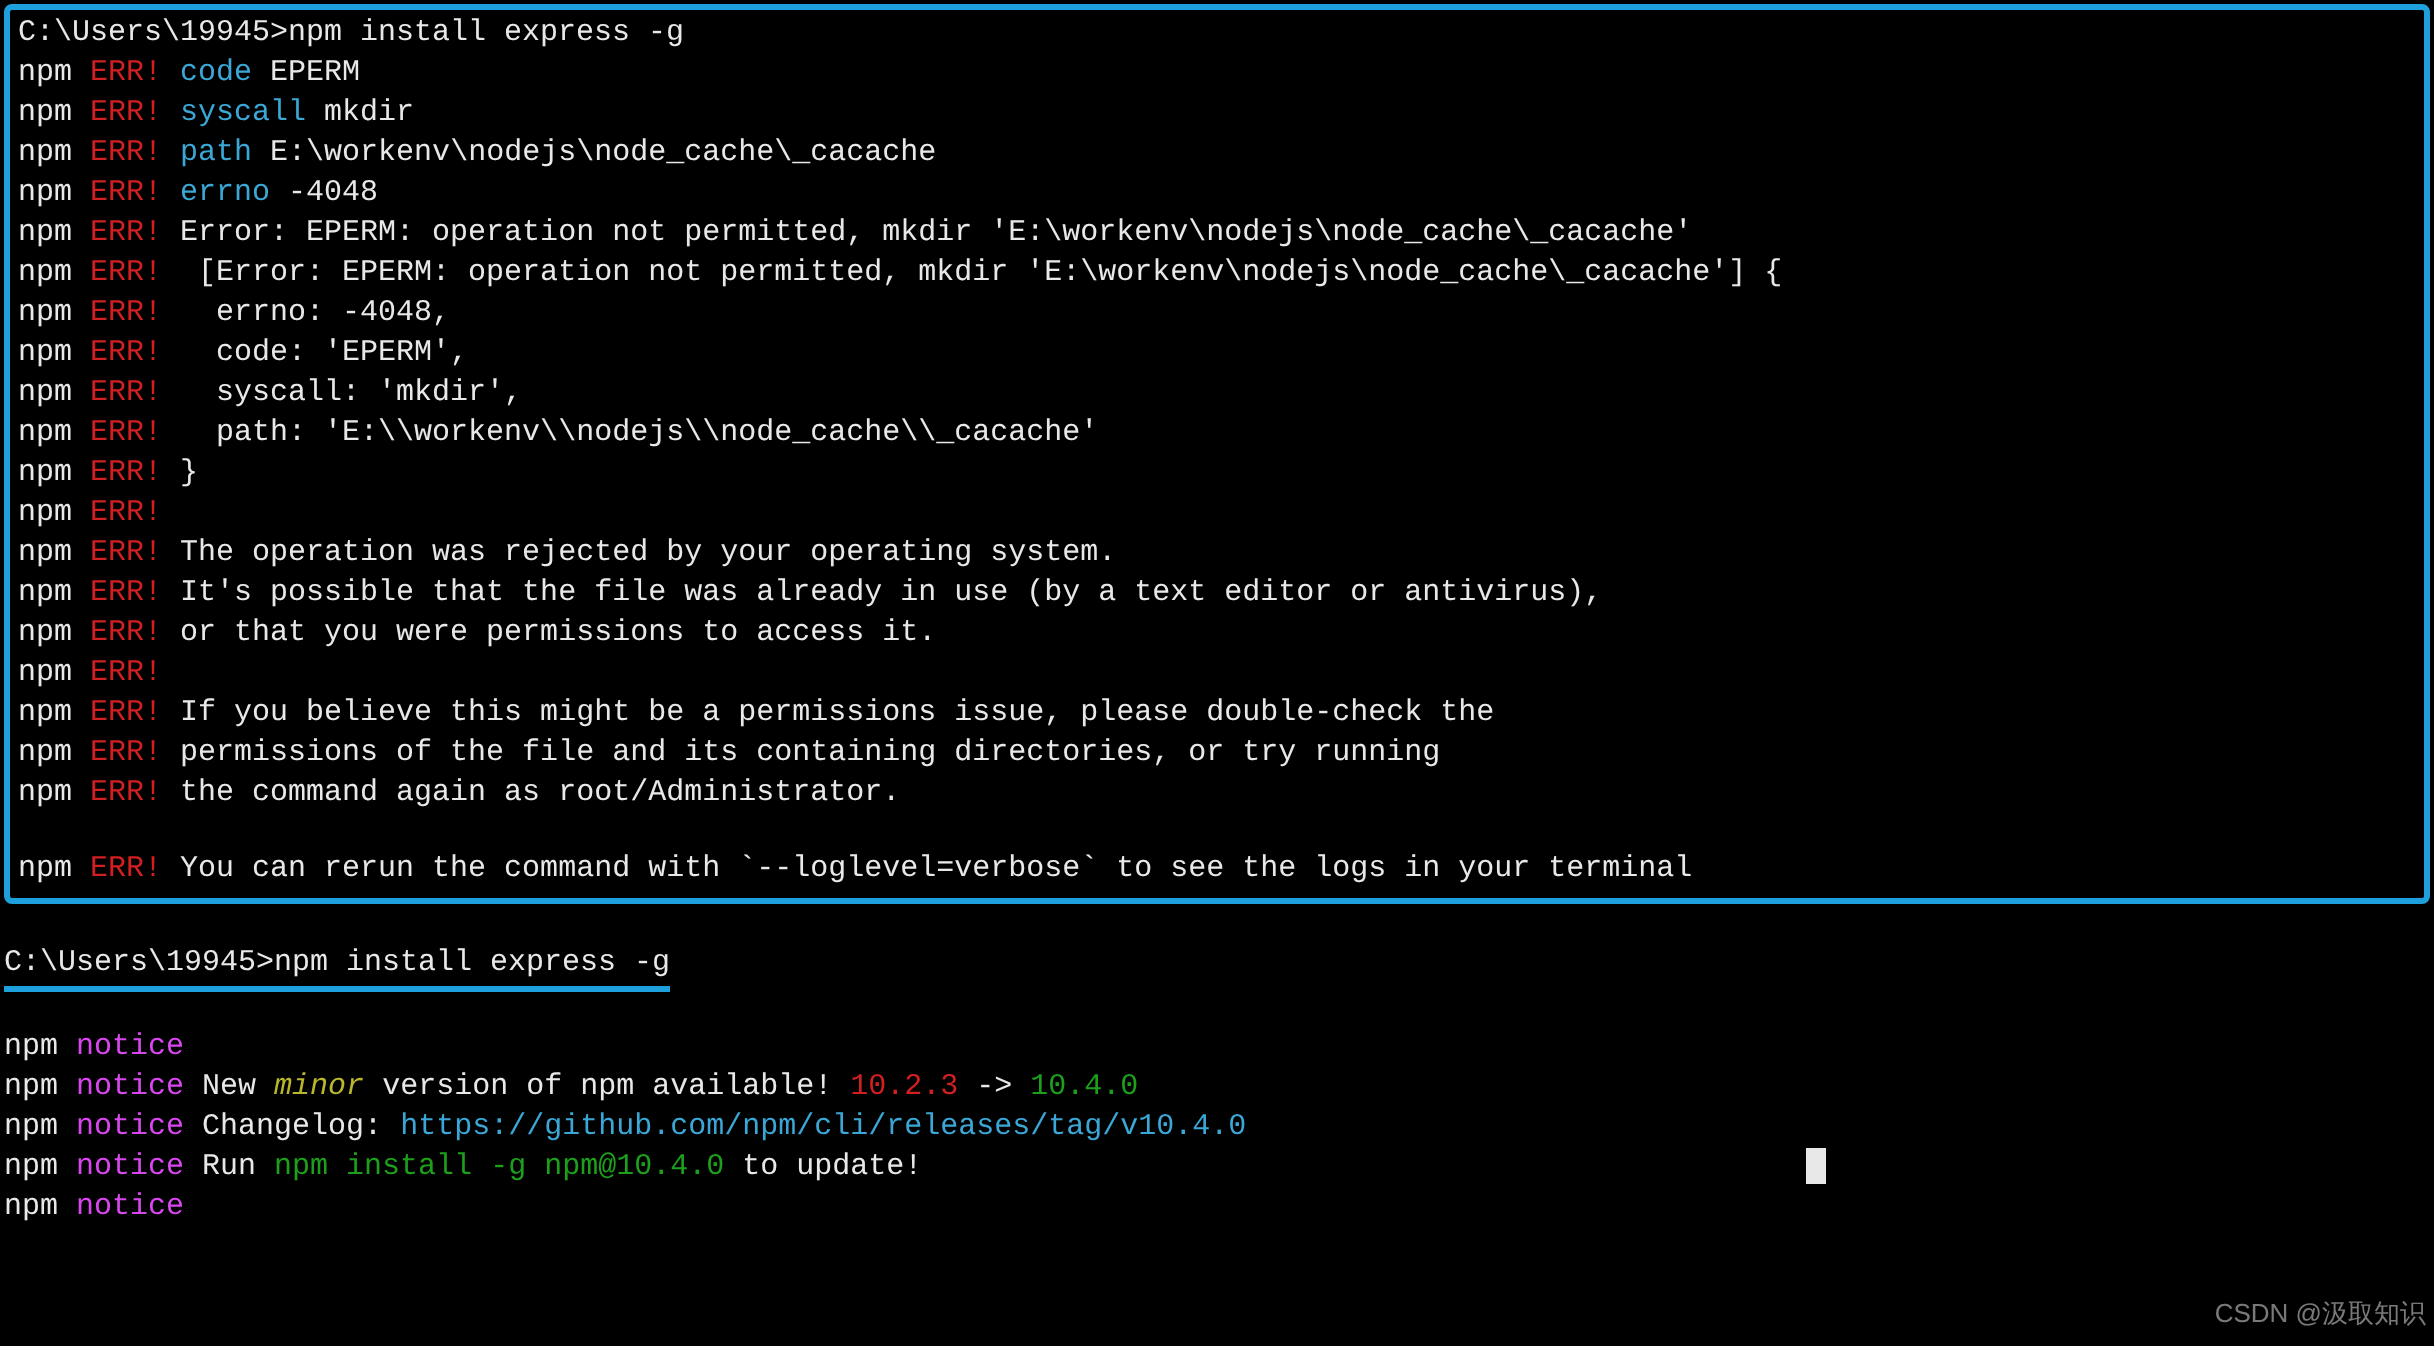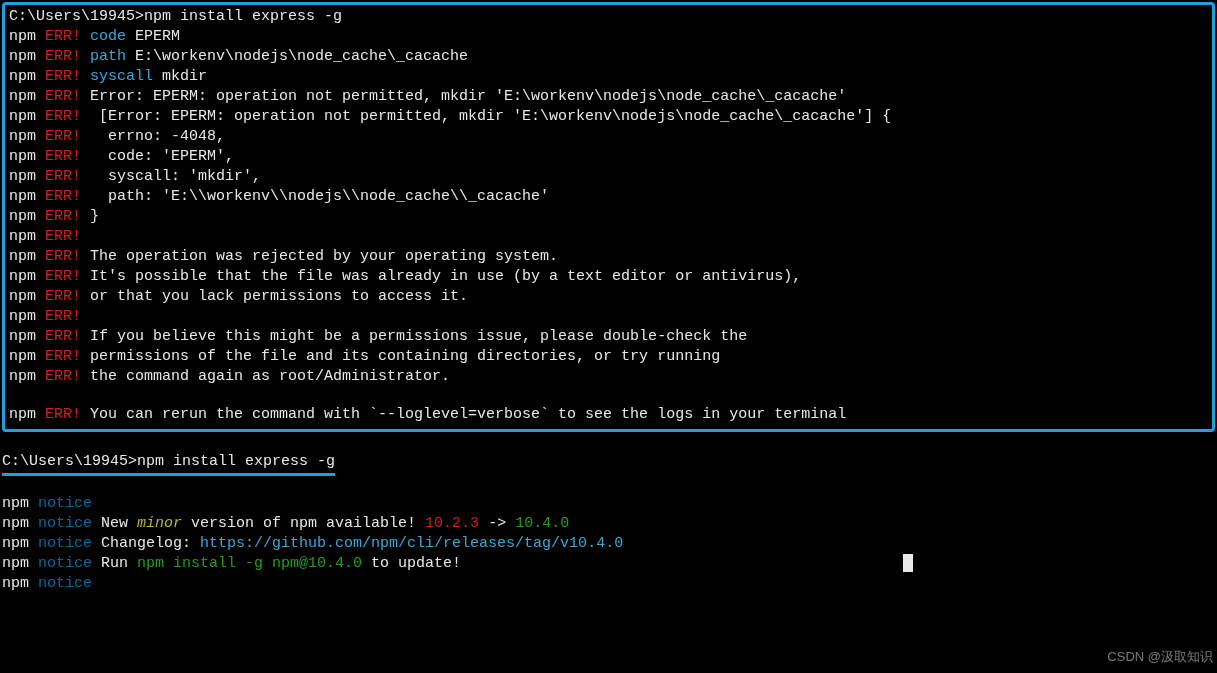--- a/index.html
+++ b/index.html
@@ -19,21 +19,21 @@
     border-radius: 4px;
     padding: 2px 4px 4px 4px;
     margin: 2px;
   }
   .line { white-space: pre; }
   .g-white { color: #e8e8e8; }
   .g-red { color: #d21f1f; }
   .g-cyan { color: #3aa7d6; }
   .g-yellow { color: #b8b82a; font-style: italic; }
   .g-green { color: #1ca01c; }
-  .g-notice { color: #0369a1; }
+  .g-notice { color: #d946ef; }
   .underline-blue {
     border-bottom: 3px solid #1ea0dc;
     display: inline-block;
     padding-bottom: 1px;
   }
   .spacer { height: 18px; }
   .cursor {
     display: inline-block;
     width: 10px;
     height: 18px;
@@ -52,36 +52,37 @@
   .lower { padding-left: 2px; }
 </style>
 </head>
 <body>
 
 <div class="boxed">
   <div class="line"><span class="g-white">C:\Users\19945&gt;</span><span class="g-white">npm install express -g</span></div>
 
   <div class="line"><span class="g-white">npm</span><span class="g-red"> ERR!</span><span class="g-cyan"> code</span><span class="g-white"> EPERM</span></div>
 
+  <div class="line"><span class="g-white">npm</span><span class="g-red"> ERR!</span><span class="g-cyan"> syscall</span><span class="g-white"> mkdir</span></div>
+
   <div class="line"><span class="g-white">npm</span><span class="g-red"> ERR!</span><span class="g-cyan"> path</span><span class="g-white"> E:\workenv\nodejs\node_cache\_cacache</span></div>
 
-  <div class="line"><span class="g-white">npm</span><span class="g-red"> ERR!</span><span class="g-cyan"> syscall</span><span class="g-white"> mkdir</span></div>
-
+  <div class="line"><span class="g-white">npm</span><span class="g-red"> ERR!</span><span class="g-cyan"> errno</span><span class="g-white"> -4048</span></div>
 
   <div class="line"><span class="g-white">npm</span><span class="g-red"> ERR!</span><span class="g-white"> Error: EPERM: operation not permitted, mkdir 'E:\workenv\nodejs\node_cache\_cacache'</span></div>
   <div class="line"><span class="g-white">npm</span><span class="g-red"> ERR!</span><span class="g-white">  [Error: EPERM: operation not permitted, mkdir 'E:\workenv\nodejs\node_cache\_cacache'] {</span></div>
   <div class="line"><span class="g-white">npm</span><span class="g-red"> ERR!</span><span class="g-white">   errno: -4048,</span></div>
   <div class="line"><span class="g-white">npm</span><span class="g-red"> ERR!</span><span class="g-white">   code: 'EPERM',</span></div>
   <div class="line"><span class="g-white">npm</span><span class="g-red"> ERR!</span><span class="g-white">   syscall: 'mkdir',</span></div>
   <div class="line"><span class="g-white">npm</span><span class="g-red"> ERR!</span><span class="g-white">   path: 'E:\\workenv\\nodejs\\node_cache\\_cacache'</span></div>
   <div class="line"><span class="g-white">npm</span><span class="g-red"> ERR!</span><span class="g-white"> }</span></div>
   <div class="line"><span class="g-white">npm</span><span class="g-red"> ERR!</span><span class="g-white"></span></div>
   <div class="line"><span class="g-white">npm</span><span class="g-red"> ERR!</span><span class="g-white"> The operation was rejected by your operating system.</span></div>
   <div class="line"><span class="g-white">npm</span><span class="g-red"> ERR!</span><span class="g-white"> It's possible that the file was already in use (by a text editor or antivirus),</span></div>
-  <div class="line"><span class="g-white">npm</span><span class="g-red"> ERR!</span><span class="g-white"> or that you lack permissions to access it.</span></div>
+  <div class="line"><span class="g-white">npm</span><span class="g-red"> ERR!</span><span class="g-white"> or that you were permissions to access it.</span></div>
   <div class="line"><span class="g-white">npm</span><span class="g-red"> ERR!</span><span class="g-white"></span></div>
   <div class="line"><span class="g-white">npm</span><span class="g-red"> ERR!</span><span class="g-white"> If you believe this might be a permissions issue, please double-check the</span></div>
   <div class="line"><span class="g-white">npm</span><span class="g-red"> ERR!</span><span class="g-white"> permissions of the file and its containing directories, or try running</span></div>
   <div class="line"><span class="g-white">npm</span><span class="g-red"> ERR!</span><span class="g-white"> the command again as root/Administrator.</span></div>
   <div class="spacer"></div>
   <div class="line"><span class="g-white">npm</span><span class="g-red"> ERR!</span><span class="g-white"> You can rerun the command with `--loglevel=verbose` to see the logs in your terminal</span></div>
 </div>
 
 <div class="lower">
   <div class="spacer"></div>

